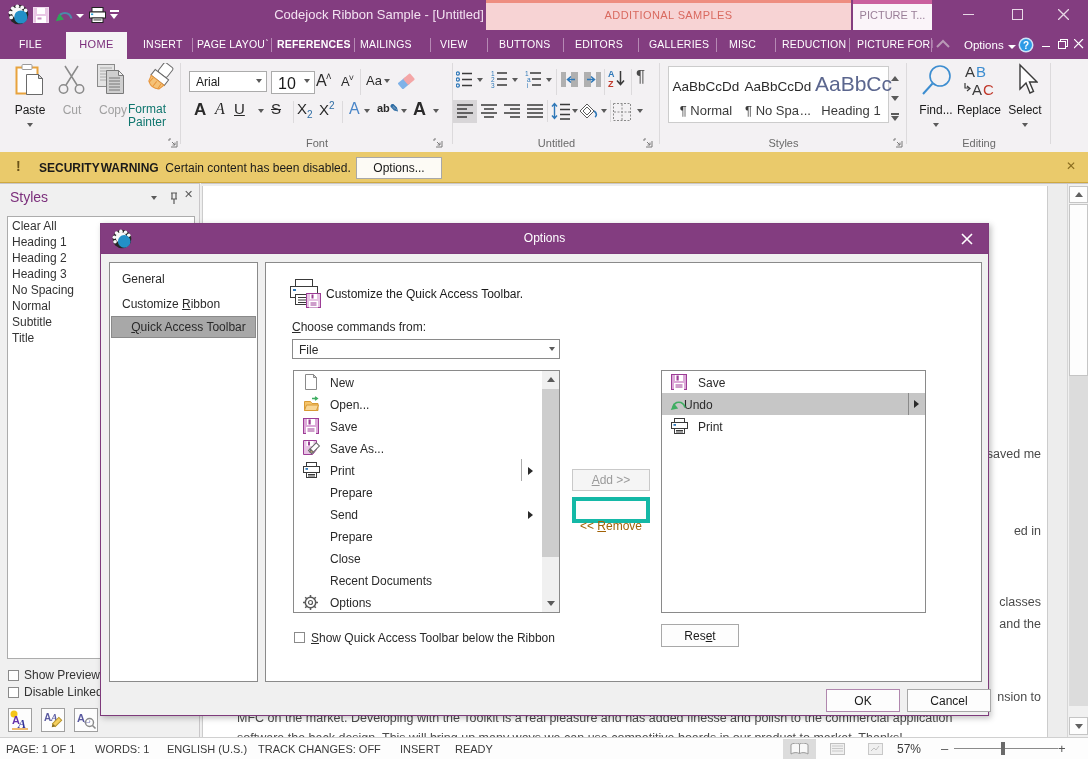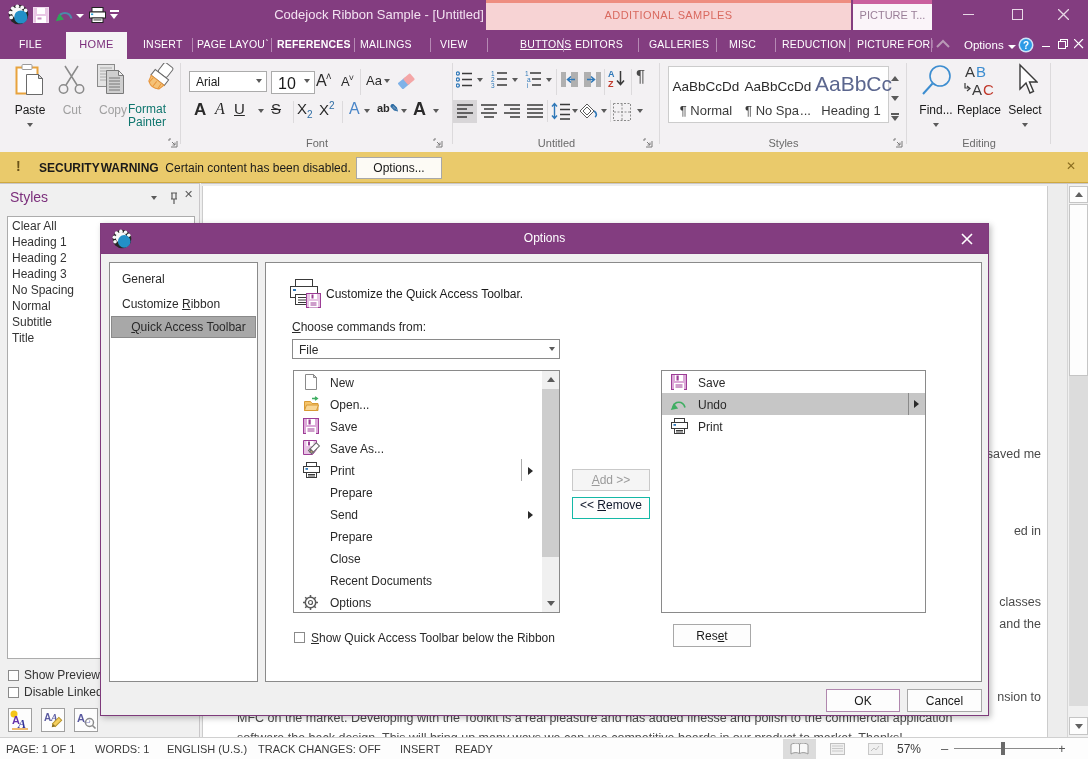--- a/index.html
+++ b/index.html
@@ -77,21 +77,21 @@
   <div class="abs tabtxt" style="left:143px;top:8px;">INSERT</div>
   <div class="sep" style="left:192px;"></div>
   <div class="abs tabtxt" style="left:197px;top:8px;">PAGE LAYOUˋ</div>
   <div class="sep" style="left:271px;"></div>
   <div class="abs tabtxt" style="left:277px;top:8px;font-weight:bold;">REFERENCES</div>
   <div class="sep" style="left:354px;"></div>
   <div class="abs tabtxt" style="left:360px;top:8px;">MAILINGS</div>
   <div class="sep" style="left:430px;"></div>
   <div class="abs tabtxt" style="left:440px;top:8px;">VIEW</div>
   <div class="sep" style="left:487px;"></div>
-  <div class="abs tabtxt" style="left:520px;top:8px;text-decoration:underline;">BUTTONS</div>
+  <div class="abs tabtxt" style="left:499px;top:8px;">BUTTONS</div>
   <div class="sep" style="left:563px;"></div>
   <div class="abs tabtxt" style="left:575px;top:8px;">EDITORS</div>
   <div class="sep" style="left:638px;"></div>
   <div class="abs tabtxt" style="left:649px;top:8px;">GALLERIES</div>
   <div class="sep" style="left:716px;"></div>
   <div class="abs tabtxt" style="left:729px;top:8px;">MISC</div>
   <div class="sep" style="left:775px;"></div>
   <div class="abs tabtxt" style="left:782px;top:8px;">REDUCTION</div>
   <div class="sep" style="left:849px;"></div>
   <div class="abs tabtxt" style="left:857px;top:8px;">PICTURE FORI</div>
@@ -581,26 +581,26 @@
             <div style="width:0;height:0;border-left:4px solid transparent;border-right:4px solid transparent;border-bottom:5px solid #5a5a5a;margin:6px auto;"></div>
           </div>
         <div class="abs" style="left:0;top:18px;width:17px;height:168px;background:#cdcdcd;"></div>
         <div class="abs" style="left:0;top:224px;width:17px;height:17px;background:#f0f0f0;">
             <div style="width:0;height:0;border-left:4px solid transparent;border-right:4px solid transparent;border-top:5px solid #5a5a5a;margin:6px auto;"></div>
           </div>
       </div>
     </div>
 
     <div class="abs" style="left:306px;top:206px;width:78px;height:22px;background:#f5f5f5;border:1px solid #c9c9c9;text-align:center;color:#9a9a9a;padding-top:3px;"><u>A</u>dd &gt;&gt;</div>
-    <div class="abs" style="left:306px;top:234px;width:78px;height:22px;background:#fdfdfd;border:1px solid #14b8a6;text-align:center;color:#0f172a;padding-top:0;">&lt;&lt; <u>R</u>emove</div>
+    <div class="abs" style="left:306px;top:234px;width:78px;height:22px;background:#fdfdfd;border:4px solid #14b8a6;text-align:center;color:#a16207;padding-top:18px;">&lt;&lt; <u>R</u>emove</div>
 
     <div class="abs" style="left:395px;top:107px;width:265px;height:243px;background:#fff;border:1px solid #8a8a8a;">
       <div class="abs" style="left:36px;top:5px;">Save</div>
       <div class="abs" style="left:0;top:22px;width:263px;height:22px;background:#c6c6c6;"></div>
-      <div class="abs" style="left:36px;top:27px;">Undo</div>
+      <div class="abs" style="left:22px;top:27px;">Undo</div>
       <div class="abs" style="left:36px;top:49px;">Print</div>
       <svg class="abs" style="left:9px;top:3px;" width="16" height="16" viewBox="0 0 16 16">
           <rect x="0.5" y="0.5" width="15" height="15" fill="#dca9d8" stroke="#9c3d96"></rect>
           <rect x="4" y="1" width="8" height="6" fill="#fff"></rect>
           <rect x="5.5" y="1.5" width="2.2" height="5" fill="#9c3d96"></rect>
           <rect x="3" y="9" width="10" height="7" fill="#fff"></rect>
           <g stroke="#9c3d96">
             <path d="M4.5,11 h7 M4.5,13 h7"></path>
           </g>
         </svg>
@@ -616,18 +616,18 @@
           <g stroke="#3a3a3a">
             <path d="M5,12.5 h7 M5,14 h7"></path>
           </g>
         </svg>
       <div class="abs" style="left:246px;top:22px;width:1px;height:22px;background:#8a8a8a;"></div>
       <div class="abs" style="left:252px;top:29px;width:0;height:0;border-top:4px solid transparent;border-bottom:4px solid transparent;border-left:5px solid #2a2a2a;"></div>
     </div>
 
     <div class="abs" style="left:28px;top:369px;width:11px;height:11px;background:#fff;border:1px solid #8a8a8a;"></div>
     <div class="abs" style="left:45px;top:368px;"><u>S</u>how Quick Access Toolbar below the Ribbon</div>
-    <div class="abs" style="left:395px;top:361px;width:78px;height:23px;background:#fdfdfd;border:1px solid #a8a8a8;text-align:center;color:#1a1a1a;padding-top:4px;margin-left:12px;">Res<u>e</u>t</div>
+    <div class="abs" style="left:395px;top:361px;width:78px;height:23px;background:#fdfdfd;border:1px solid #a8a8a8;text-align:center;color:#1a1a1a;padding-top:4px;">Res<u>e</u>t</div>
   </div>
 
   <div class="abs" style="left:725px;top:465px;width:74px;height:23px;background:#fdfdfd;border:1px solid #b087ae;text-align:center;font-size:12px;color:#1a1a1a;padding-top:4px;">OK</div>
-  <div class="abs" style="left:806px;top:465px;width:75px;height:23px;background:#fdfdfd;border:1px solid #a8a8a8;text-align:center;font-size:12px;color:#1a1a1a;padding-top:4px;">Cancel</div>
+  <div class="abs" style="left:806px;top:465px;width:84px;height:23px;background:#fdfdfd;border:1px solid #a8a8a8;text-align:center;font-size:12px;color:#1a1a1a;padding-top:4px;">Cancel</div>
 </div>
 
 </body></html>

